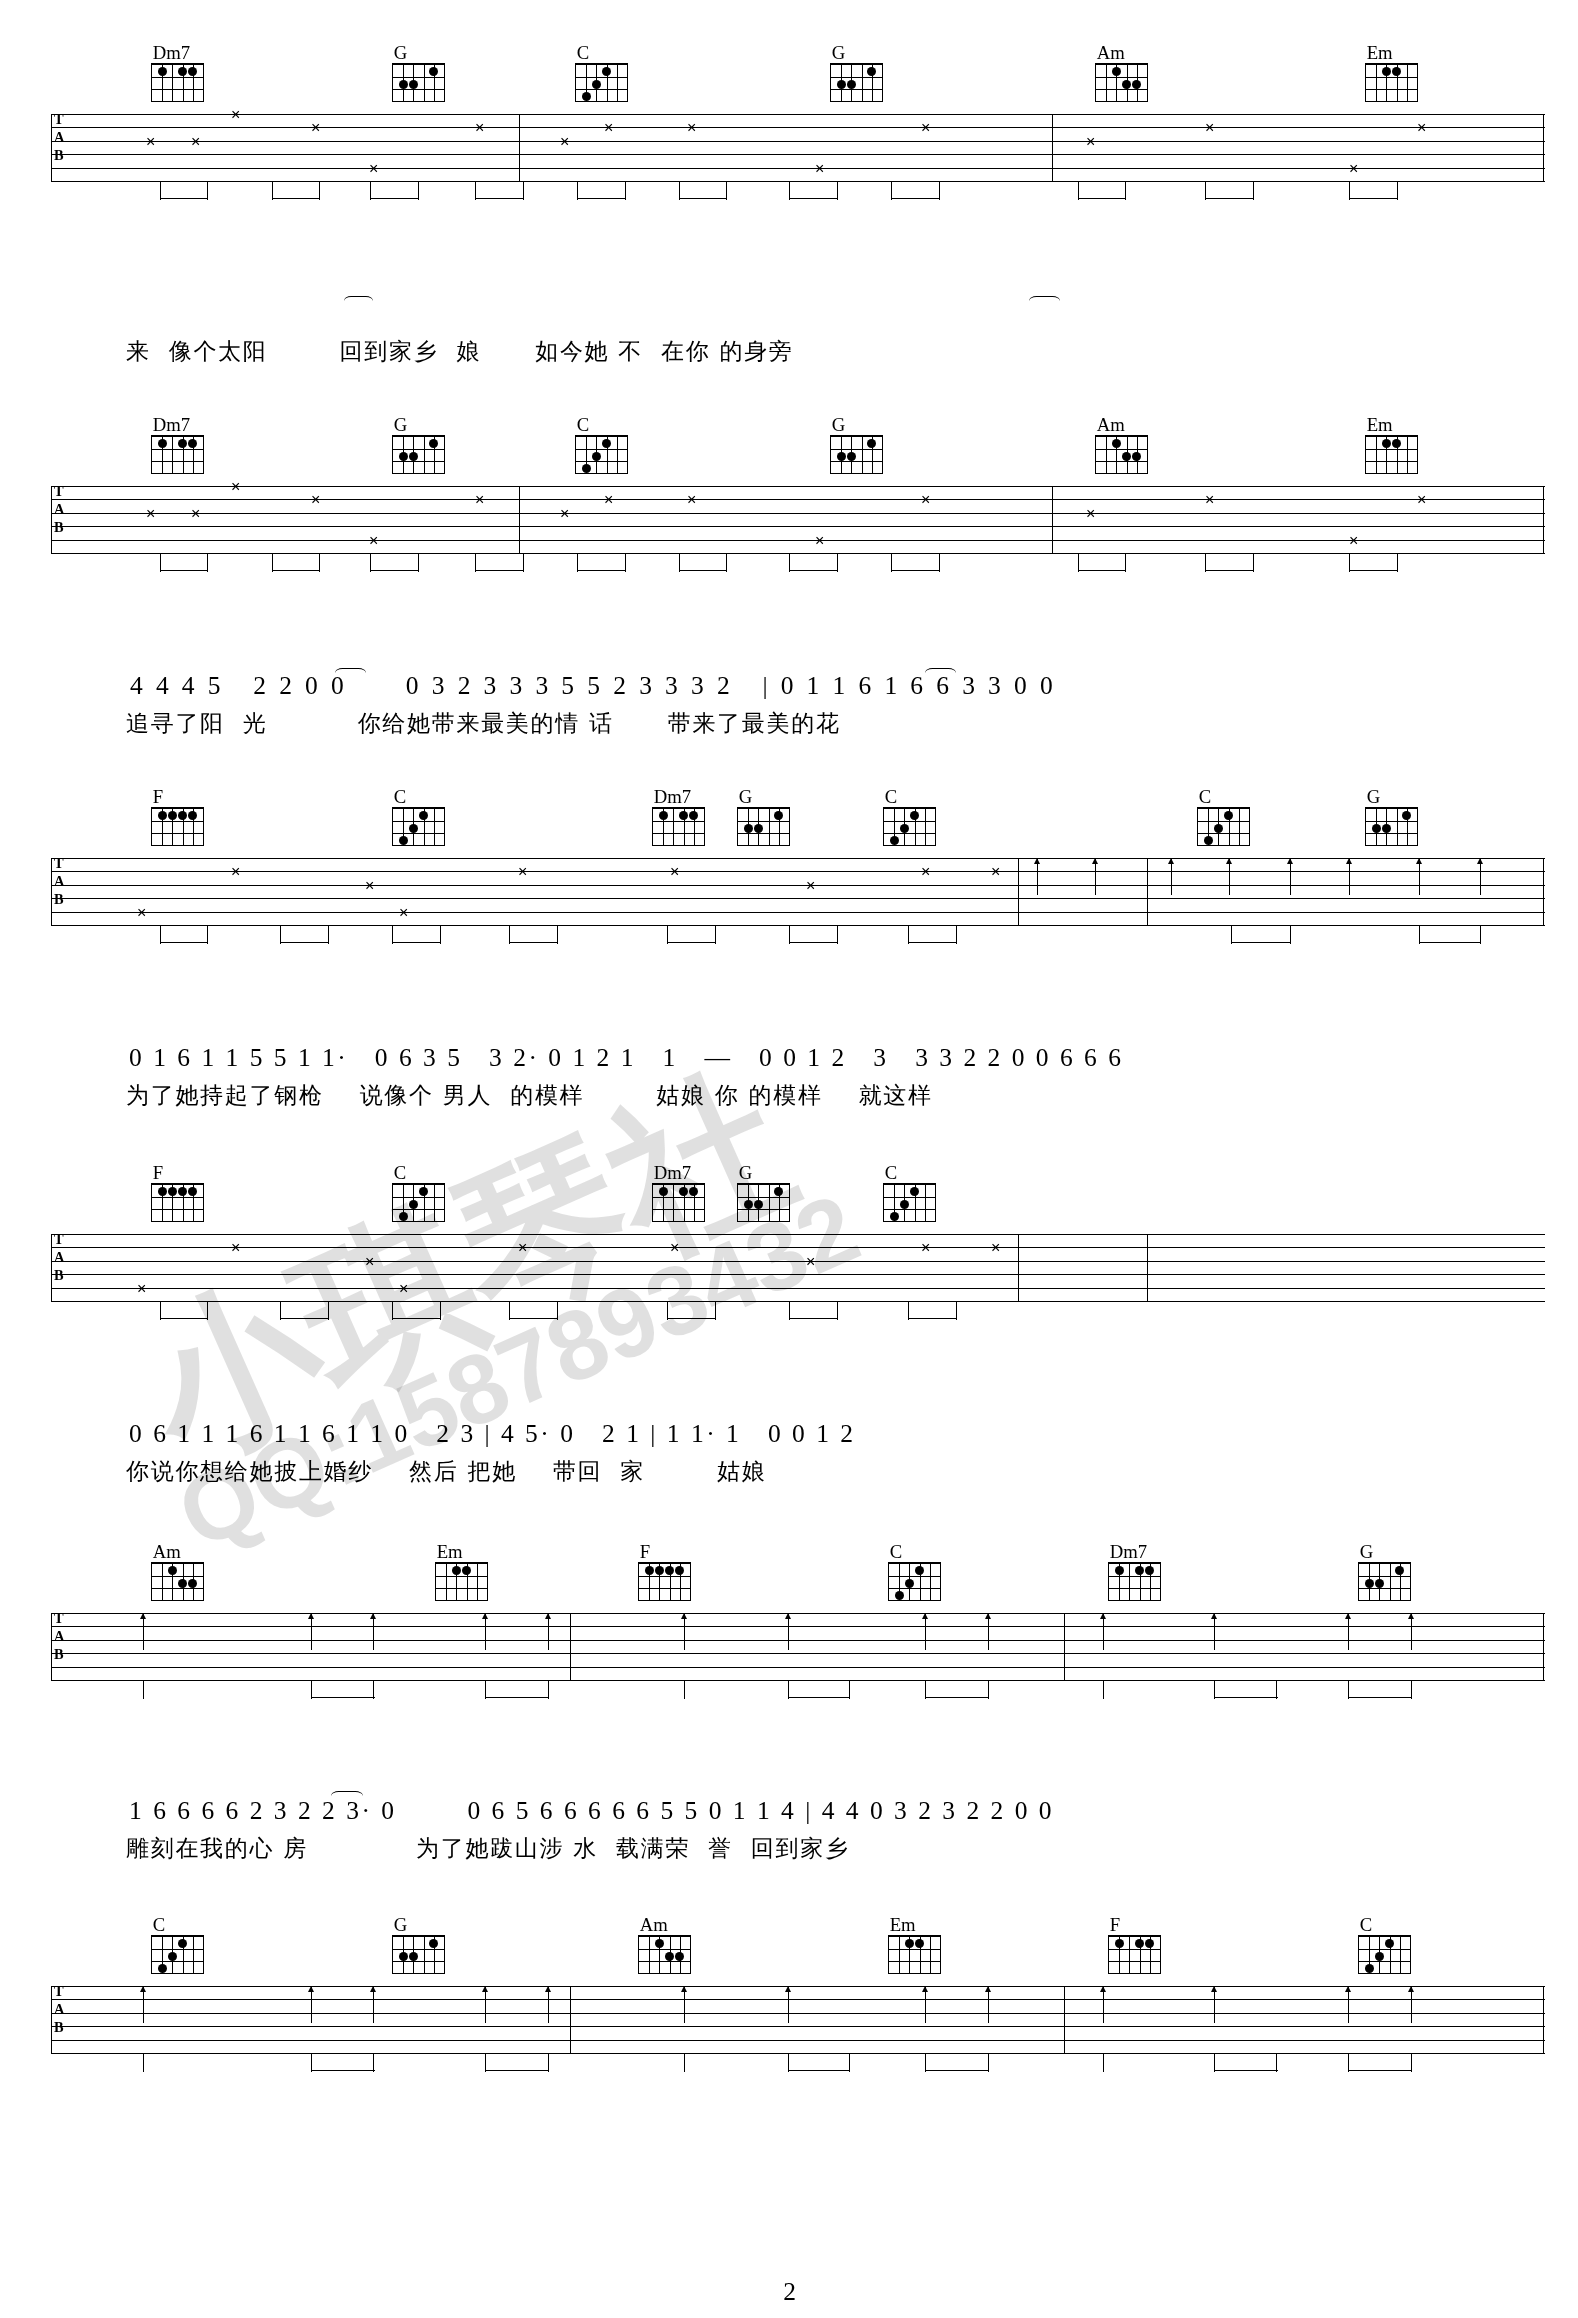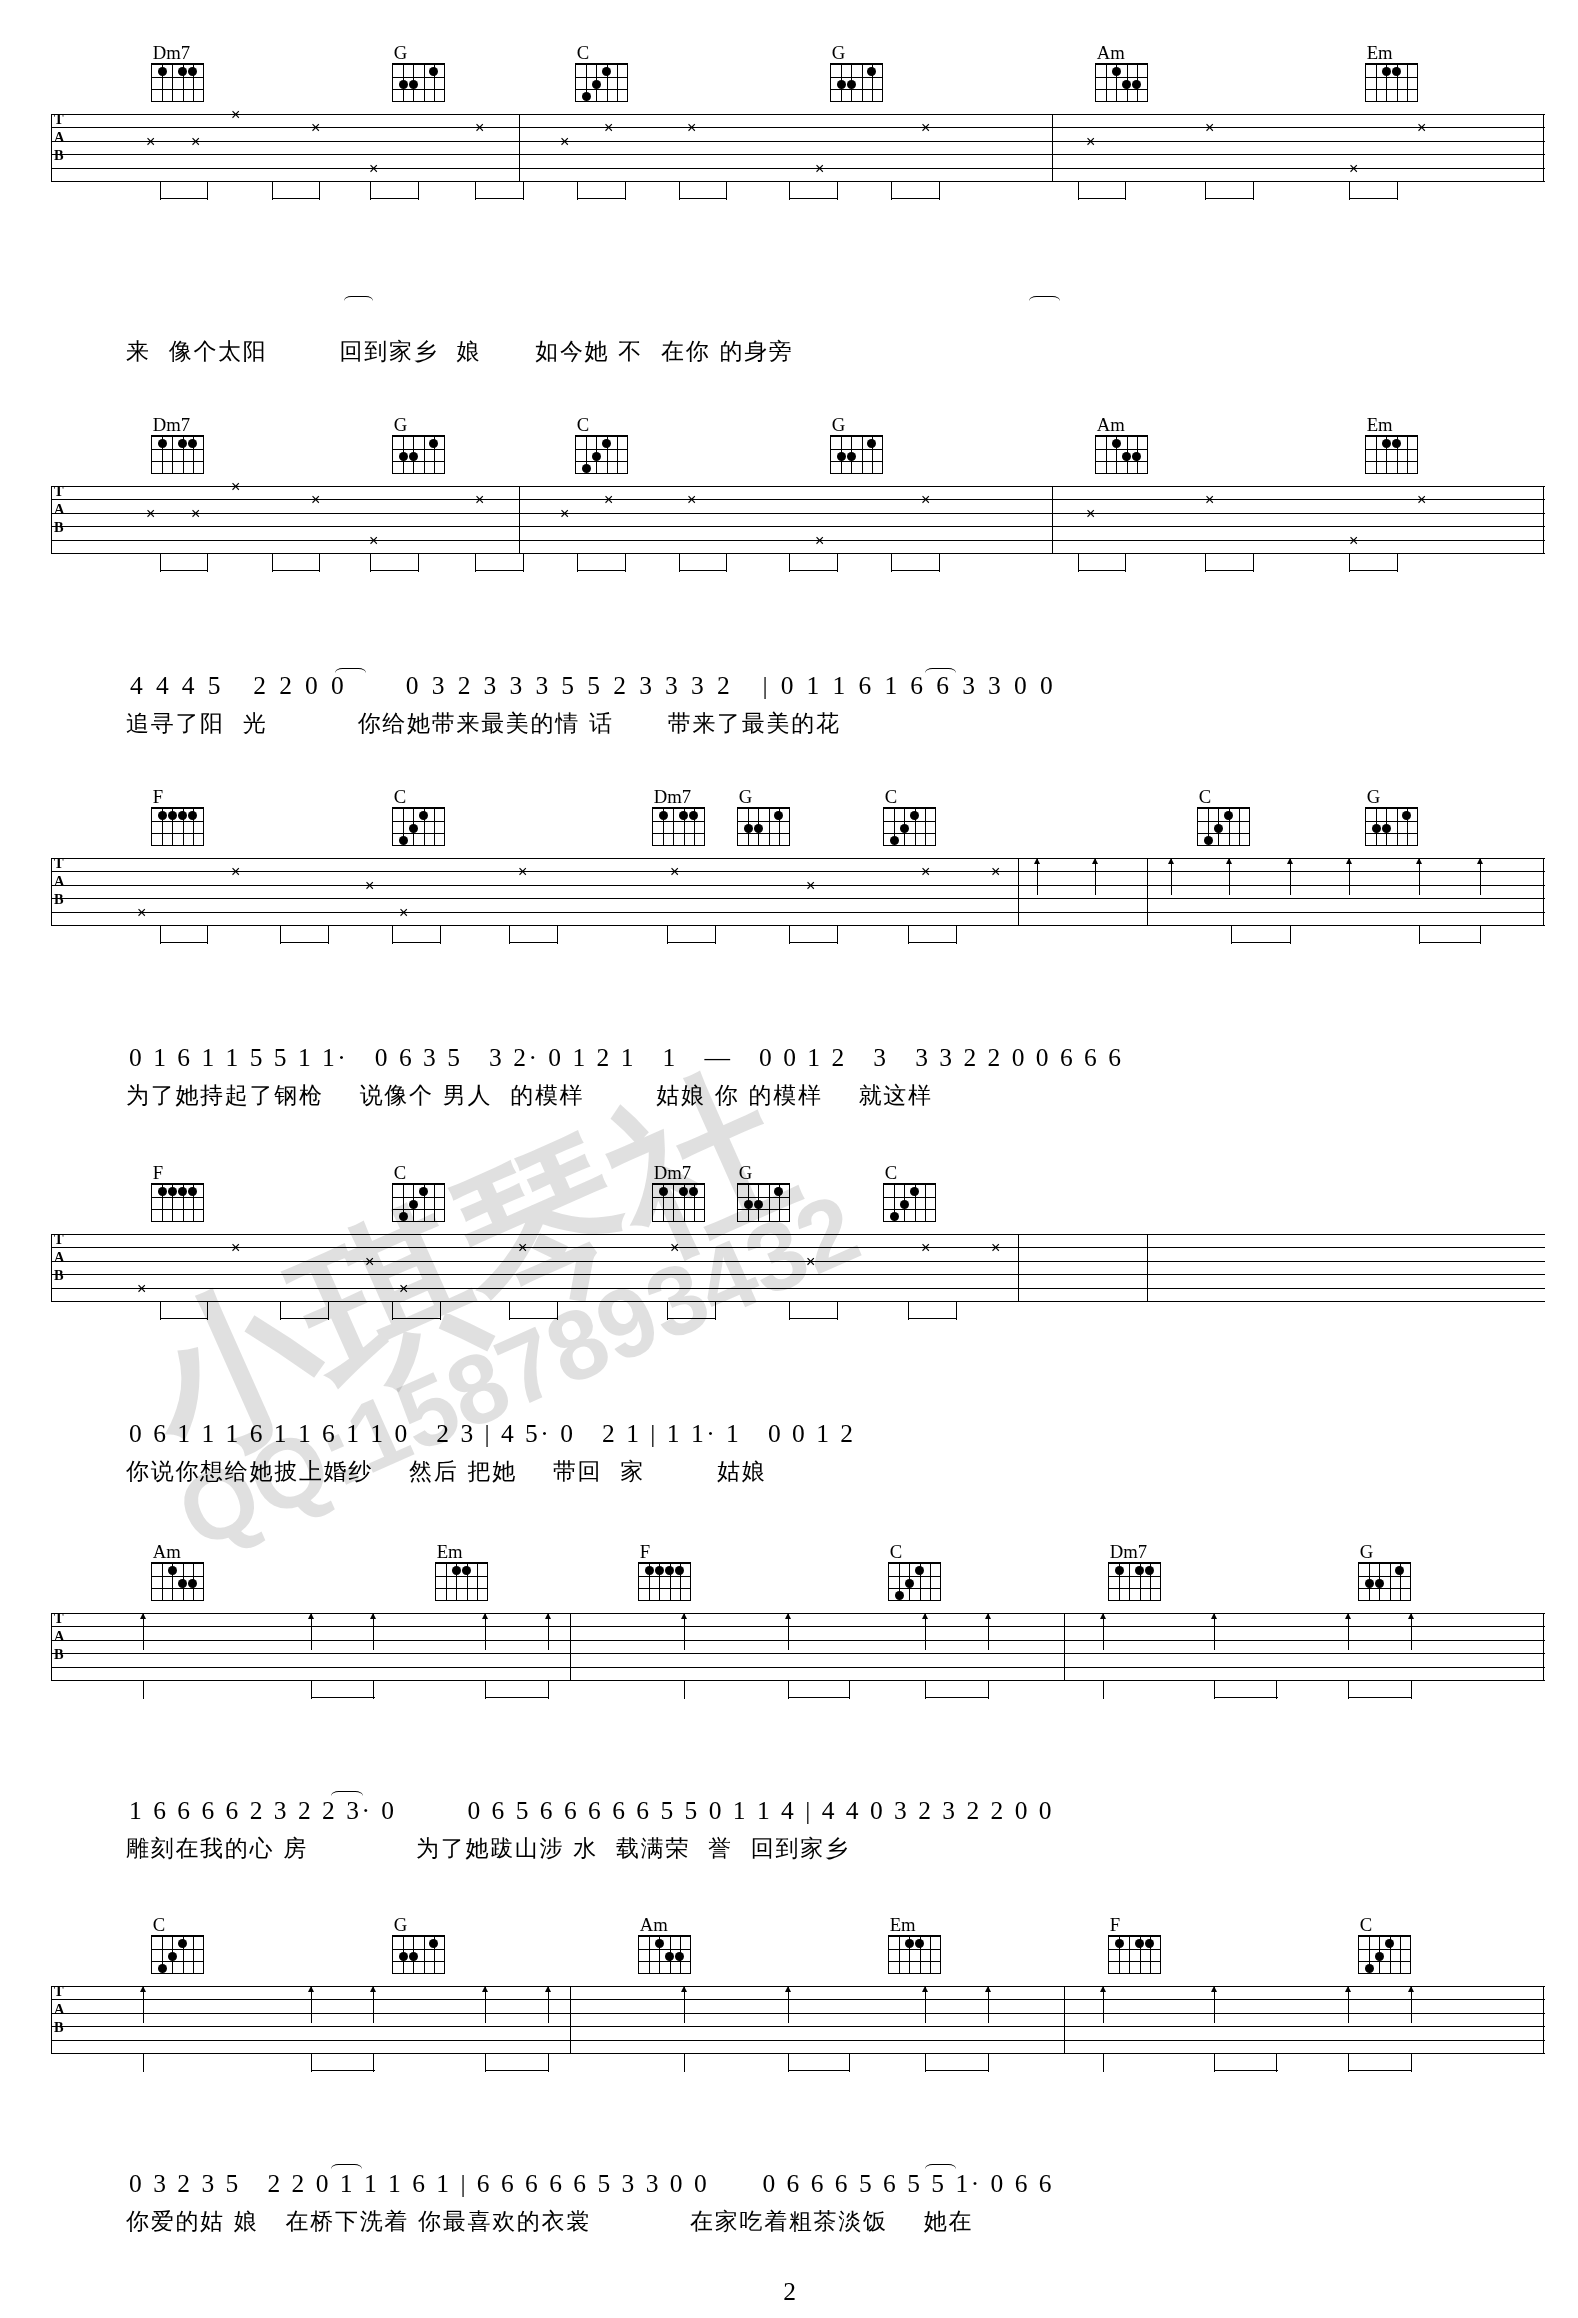--- a/index.html
+++ b/index.html
@@ -961,27 +961,17 @@
       <div class="beam" style="left:925px;top:93px;width:64px"></div>
       <div class="stem" style="left:1103px;top:76px;height:18.7px"></div>
       <div class="stem" style="left:1214px;top:76px;height:18.7px"></div>
       <div class="stem" style="left:1276px;top:76px;height:18.7px"></div>
       <div class="beam" style="left:1214px;top:93px;width:64px"></div>
       <div class="stem" style="left:1348px;top:76px;height:18.7px"></div>
       <div class="stem" style="left:1411px;top:76px;height:18.7px"></div>
       <div class="beam" style="left:1348px;top:93px;width:64px"></div>
     </div>
 
-    <div class="melody" style="top:253px;">
-      <div class="mrow">
-        <div class="mnum" style="left:129px;letter-spacing:2.5px;">0 3 2 3 5   2 2 0 1 1 1 6 1 | 6 6 6 6 6 5 3 3 0 0      0 6 6 6 5 6 5 5 1· 0 6 6</div>
-        <div class="slur" style="left:331px;top:-5.1px;width:31px;"></div>
-        <div class="slur" style="left:925px;top:-5.1px;width:31px;"></div>
-      </div>
-      <div class="lrow">
-        <div class="lyr" style="left:126px;letter-spacing:1.7px;">你爱的姑 娘   在桥下洗着 你最喜欢的衣裳           在家吃着粗茶淡饭    她在</div>
-      </div>
-    </div>
   </div>
 
   <div class="pageno">2</div>
 </div>
 
 
 </body></html>

